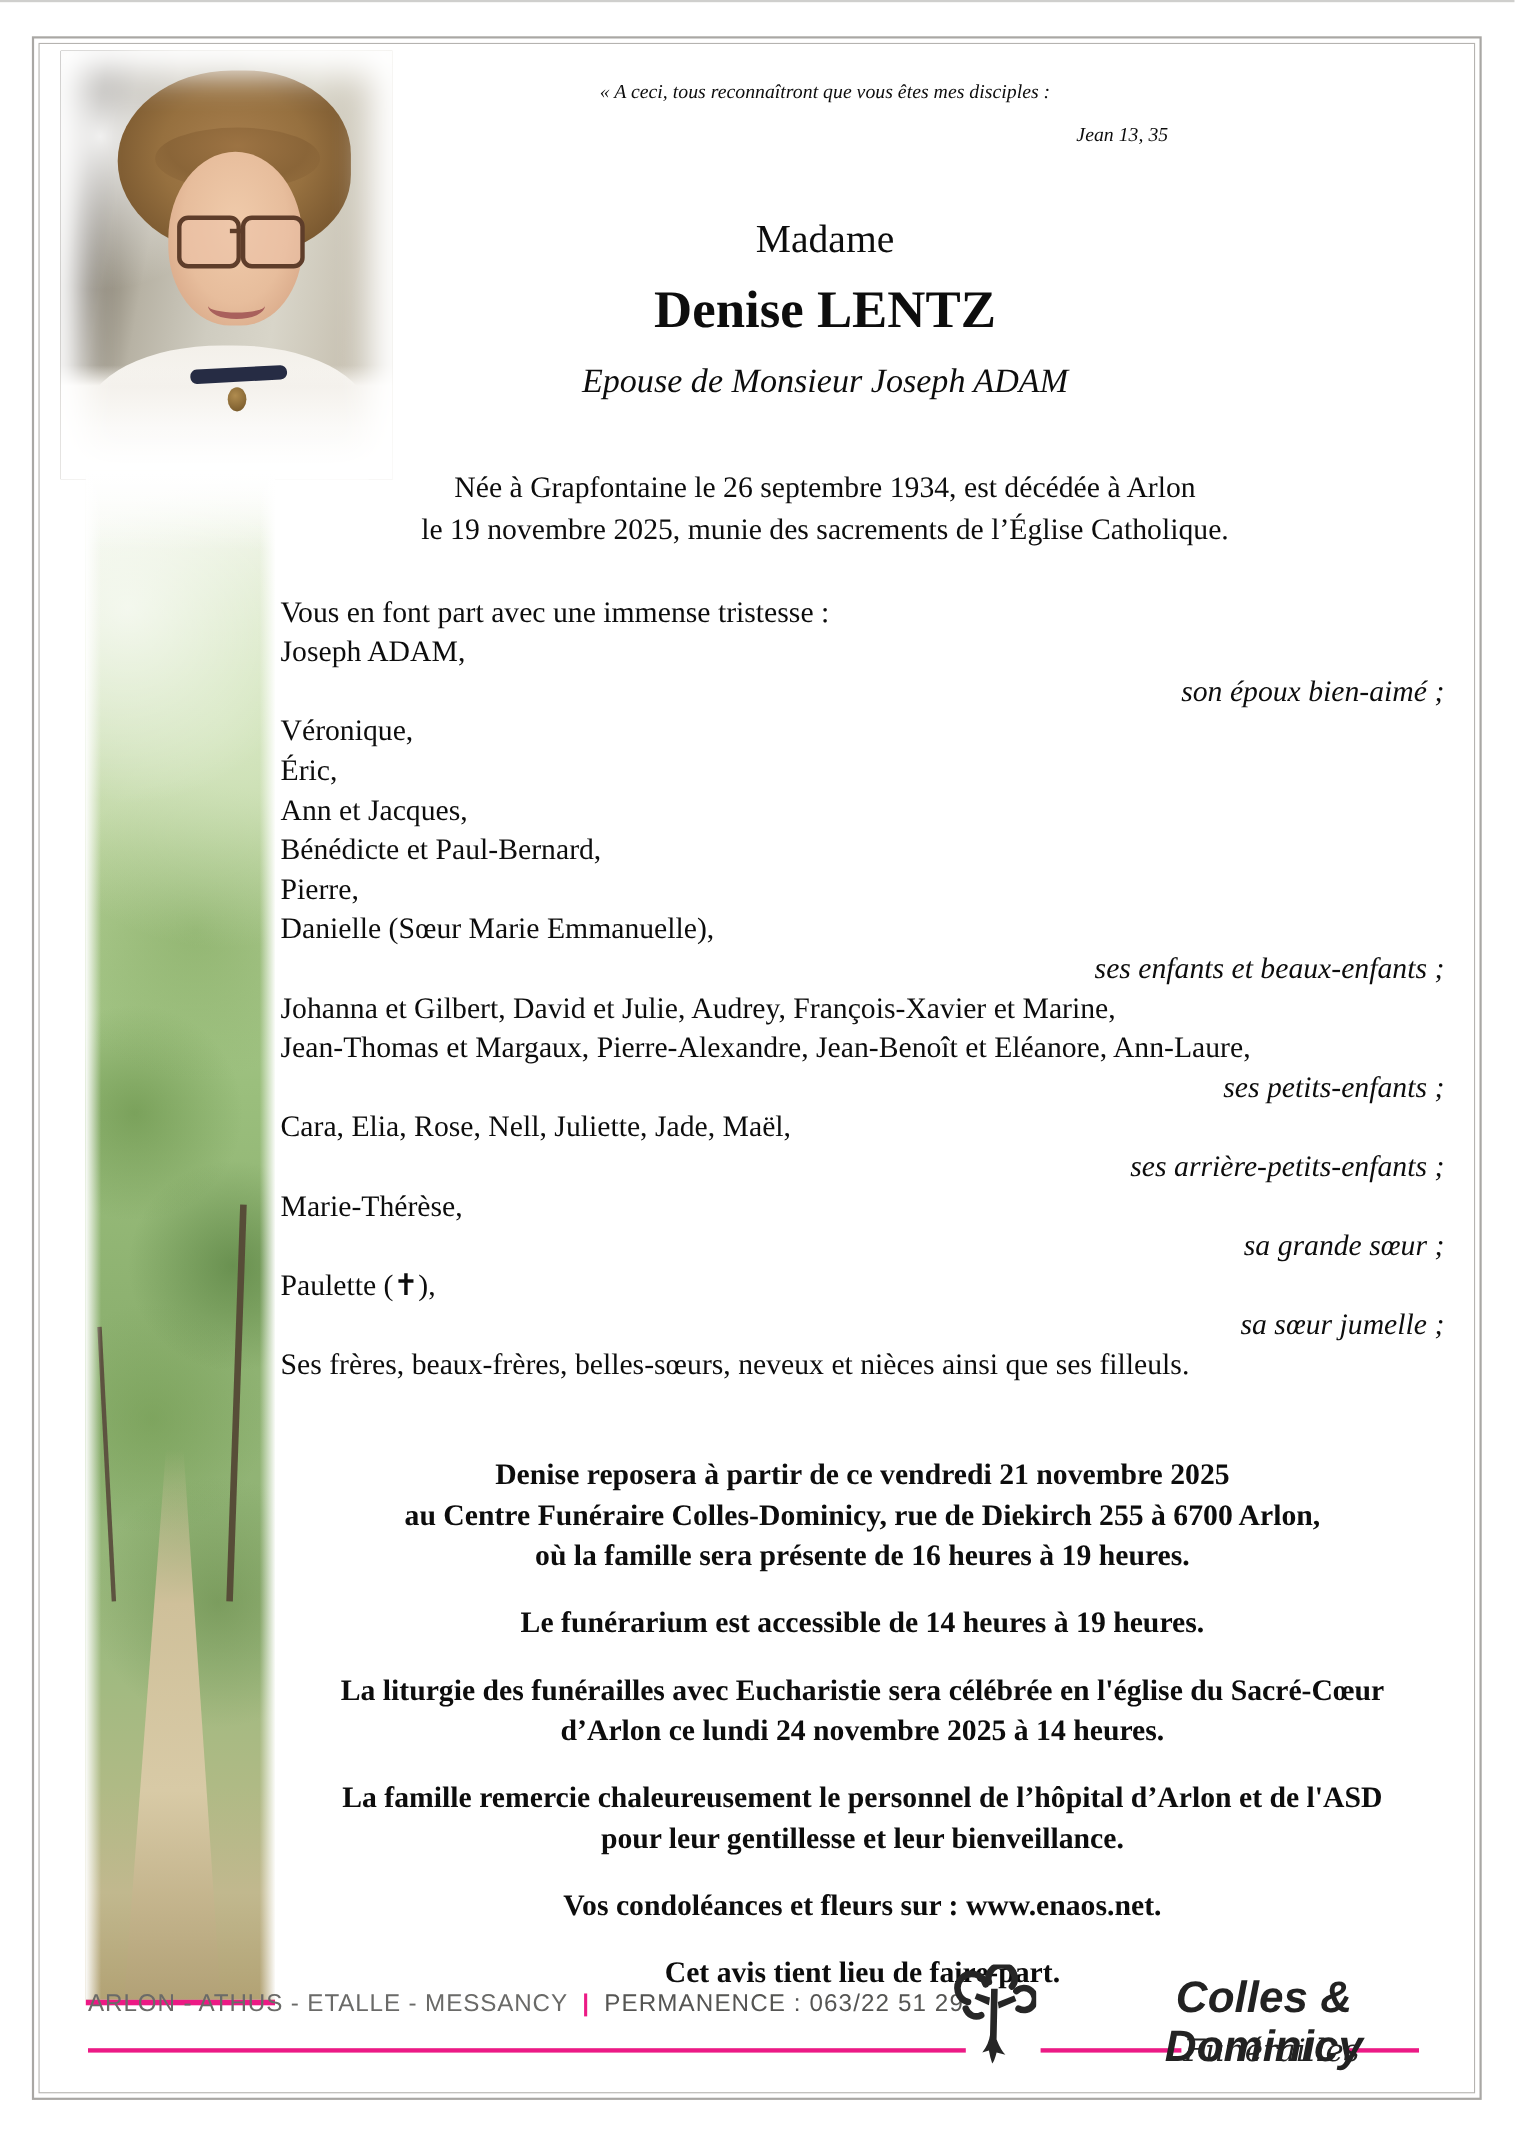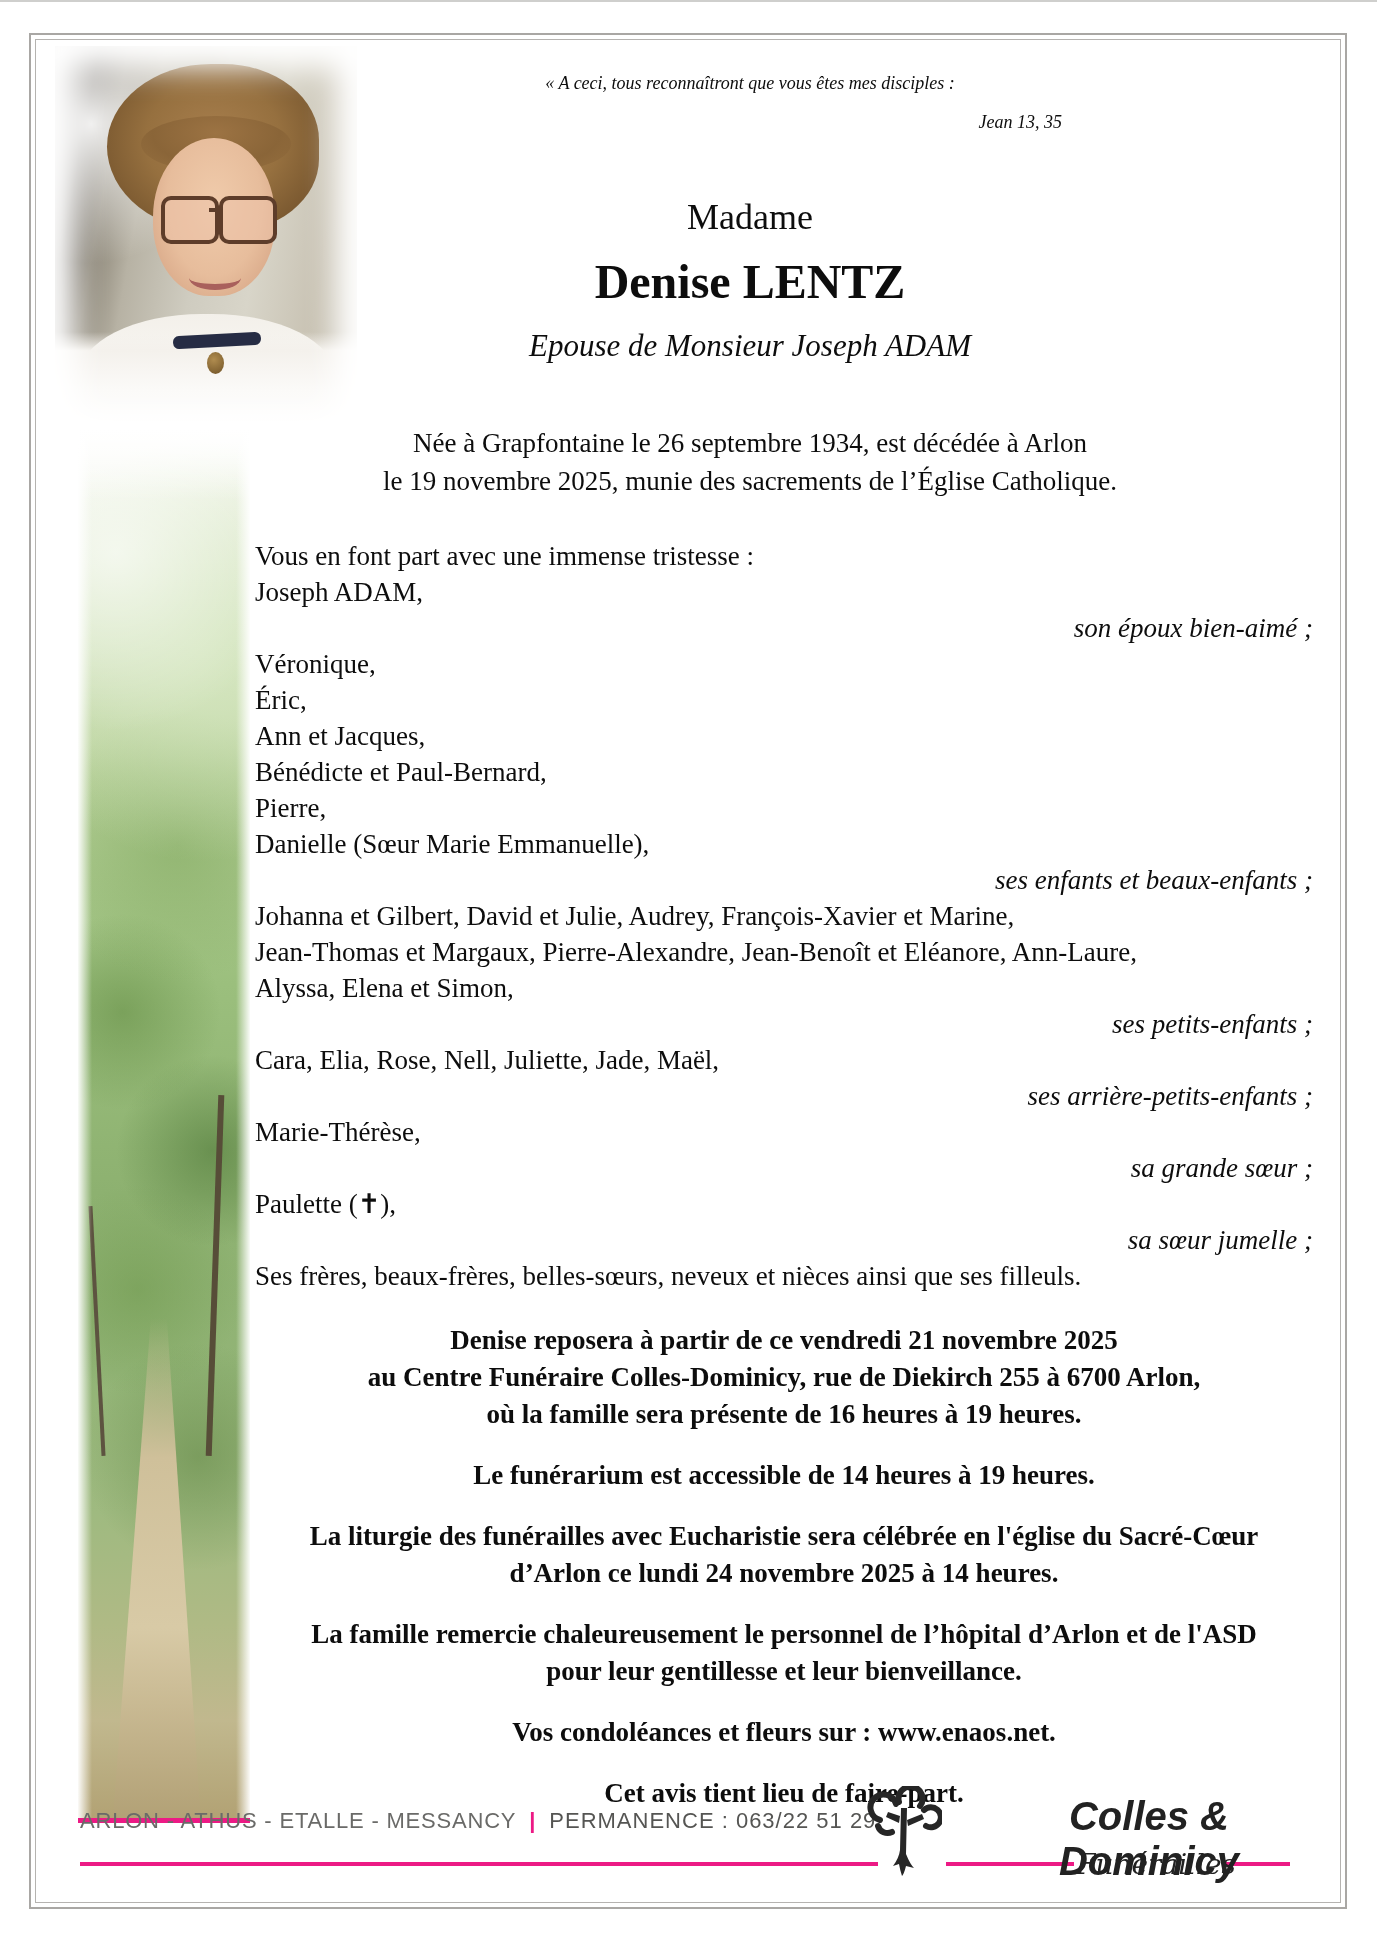--- a/index.html
+++ b/index.html
@@ -156,21 +156,20 @@
   <div class="fam-relation">son époux bien-aimé ;</div>
   <div class="fam-line">Véronique,</div>
   <div class="fam-line">Éric,</div>
   <div class="fam-line">Ann et Jacques,</div>
   <div class="fam-line">Bénédicte et Paul-Bernard,</div>
   <div class="fam-line">Pierre,</div>
   <div class="fam-line">Danielle (Sœur Marie Emmanuelle),</div>
   <div class="fam-relation">ses enfants et beaux-enfants ;</div>
   <div class="fam-line">Johanna et Gilbert, David et Julie, Audrey, François-Xavier et Marine,</div>
   <div class="fam-line">Jean-Thomas et Margaux, Pierre-Alexandre, Jean-Benoît et Eléanore, Ann-Laure,</div>
-  <div class="fam-line">Alyssa, Elena et Simon,</div>
   <div class="fam-relation">ses petits-enfants ;</div>
   <div class="fam-line">Cara, Elia, Rose, Nell, Juliette, Jade, Maël,</div>
   <div class="fam-relation">ses arrière-petits-enfants ;</div>
   <div class="fam-line">Marie-Thérèse,</div>
   <div class="fam-relation">sa grande sœur ;</div>
   <div class="fam-line">Paulette (✝),</div>
   <div class="fam-relation">sa sœur jumelle ;</div>
   <div class="fam-line">Ses frères, beaux-frères, belles-sœurs, neveux et nièces ainsi que ses filleuls.</div>
 </div>
 

